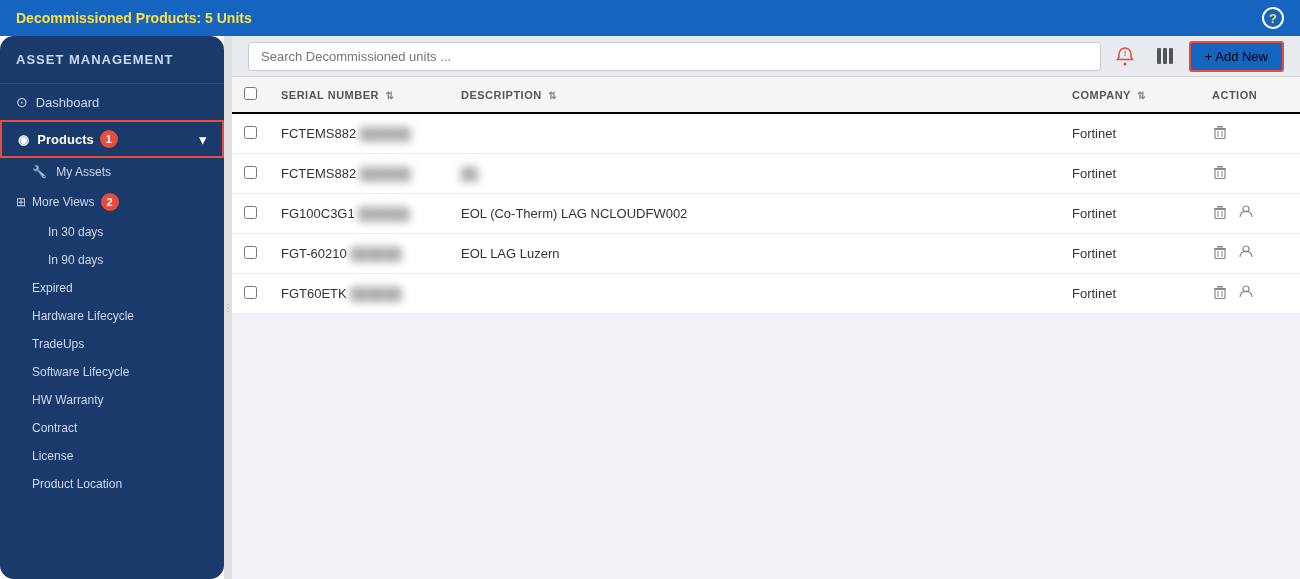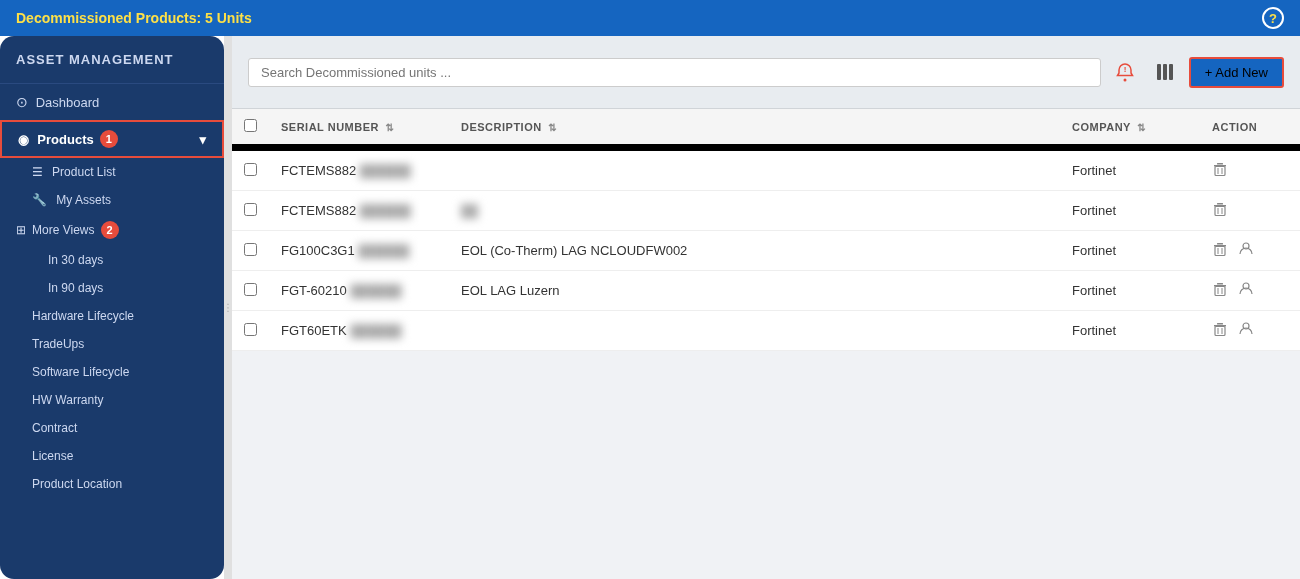--- a/index.html
+++ b/index.html
@@ -89,21 +89,21 @@
     .content {
       flex: 1;
       background: #f0f2f5;
       display: flex;
       flex-direction: column;
       overflow: hidden;
     }
 
     .content-header {
       background: #e8ecf0;
-      padding: 20px 16px;
+      padding: 4px 16px;
       display: flex;
       align-items: center;
       gap: 8px;
       border-bottom: 1px solid #d0d4d8;
       flex-shrink: 0;
     }
 
     .search-input {
       flex: 1;
       padding: 6px 12px;
@@ -154,21 +154,21 @@
     }
 
     table {
       width: 100%;
       border-collapse: collapse;
       background: white;
     }
 
     thead tr {
       background: #f5f5f5;
-      border-bottom: 7px solid #000000;
+      border-bottom: 2px solid #000000;
     }
 
     thead th {
       padding: 10px 12px;
       text-align: left;
       font-size: 11px;
       font-weight: bold;
       color: #555;
       text-transform: uppercase;
       letter-spacing: 0.5px;
@@ -228,24 +228,20 @@
       <span>Dashboard</span>
     </div>
 
     <div class="sidebar-section-header selected-box">
       <span class="icon">◉</span>
       <span>Products</span>
       <span class="annotation-num">1</span>
       <span class="chevron">▾</span>
     </div>
 
-    <div class="sidebar-sub-item">
-      <span style="margin-right:6px;">☰</span>
-      <span>Product List</span>
-    </div>
 
     <div class="sidebar-sub-item">
       <span style="margin-right:6px;">🔧</span>
       <span>My Assets</span>
     </div>
 
     <div class="sidebar-sub-item selected-box" style="display:flex;align-items:center;padding-left:16px;">
       <span style="margin-right:6px;">⊞</span>
       <span>More Views</span>
       <span class="annotation-num">2</span>
@@ -254,20 +250,23 @@
 
     <div class="sidebar-sub-item indent2">
       <span>In 30 days</span>
     </div>
 
 
     <div class="sidebar-sub-item indent2">
       <span>In 90 days</span>
     </div>
 
+    <div class="sidebar-sub-item">
+      <span>Expired</span>
+    </div>
 
     <div class="sidebar-sub-item">
       <span>Hardware Lifecycle</span>
     </div>
 
     <div class="sidebar-sub-item">
       <span>TradeUps</span>
     </div>
 
     <div class="sidebar-sub-item">

